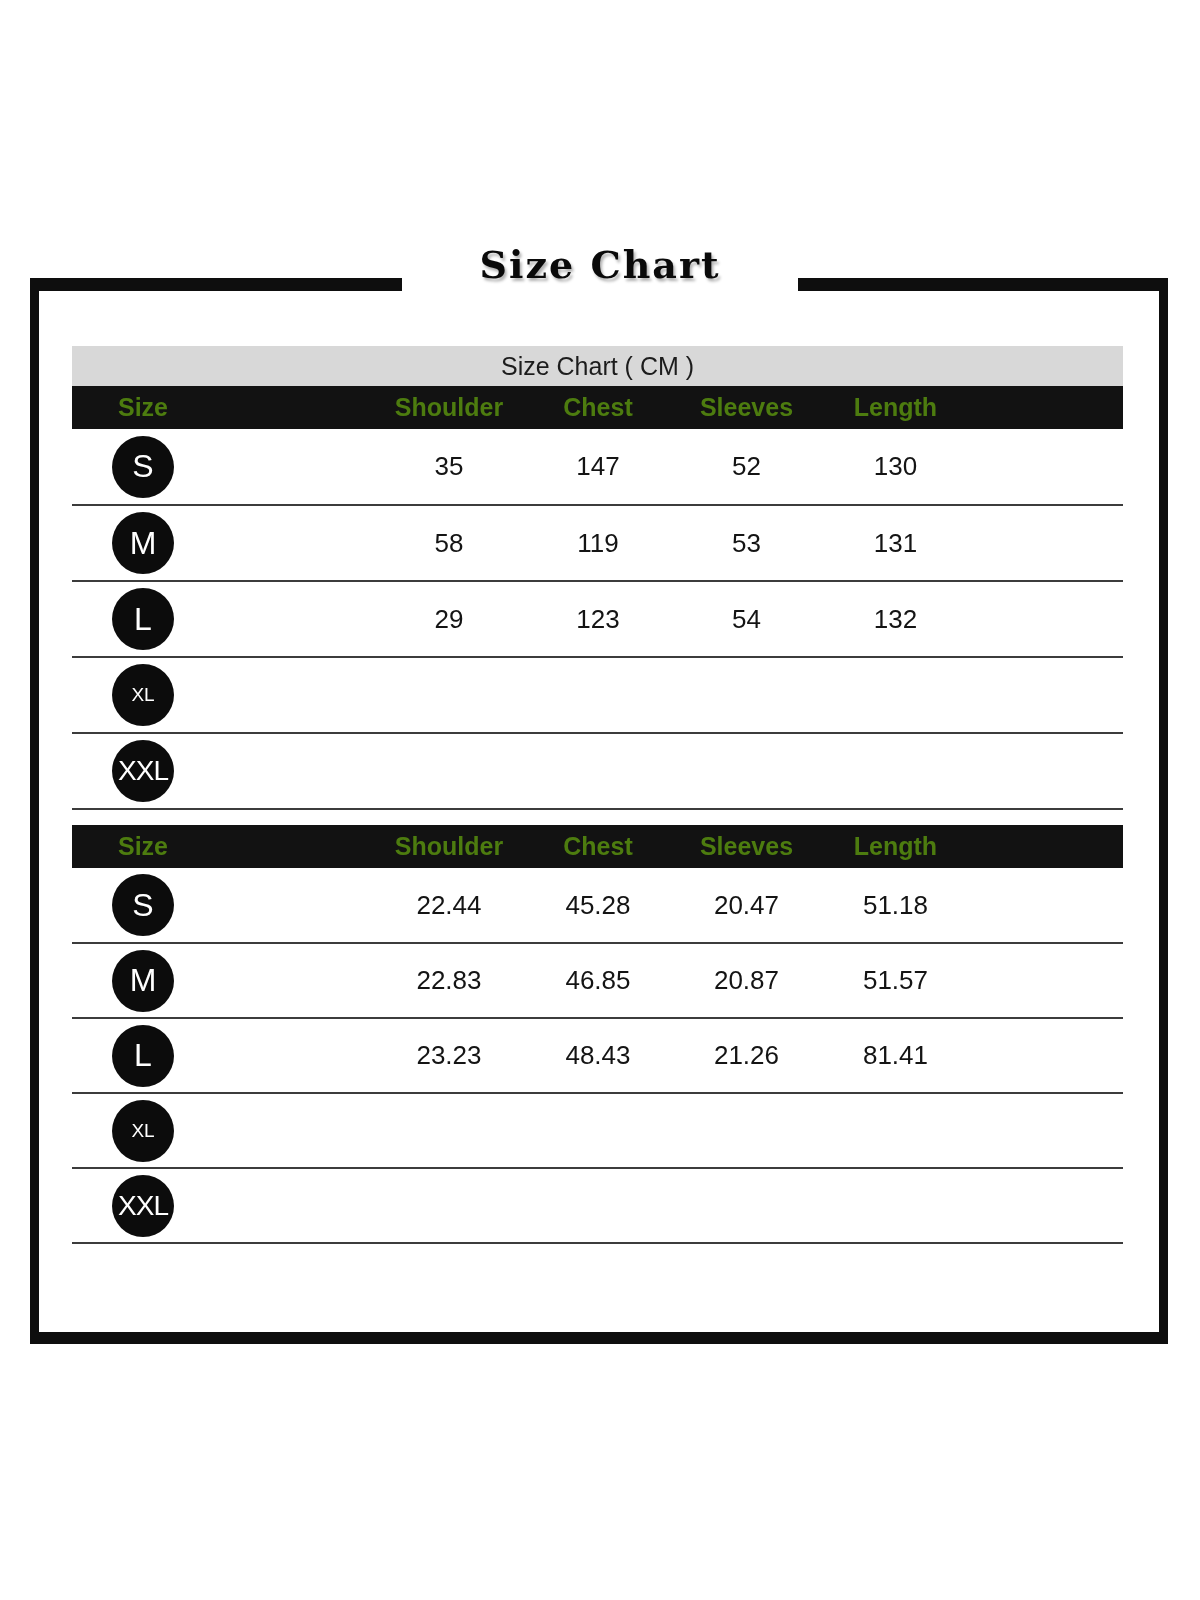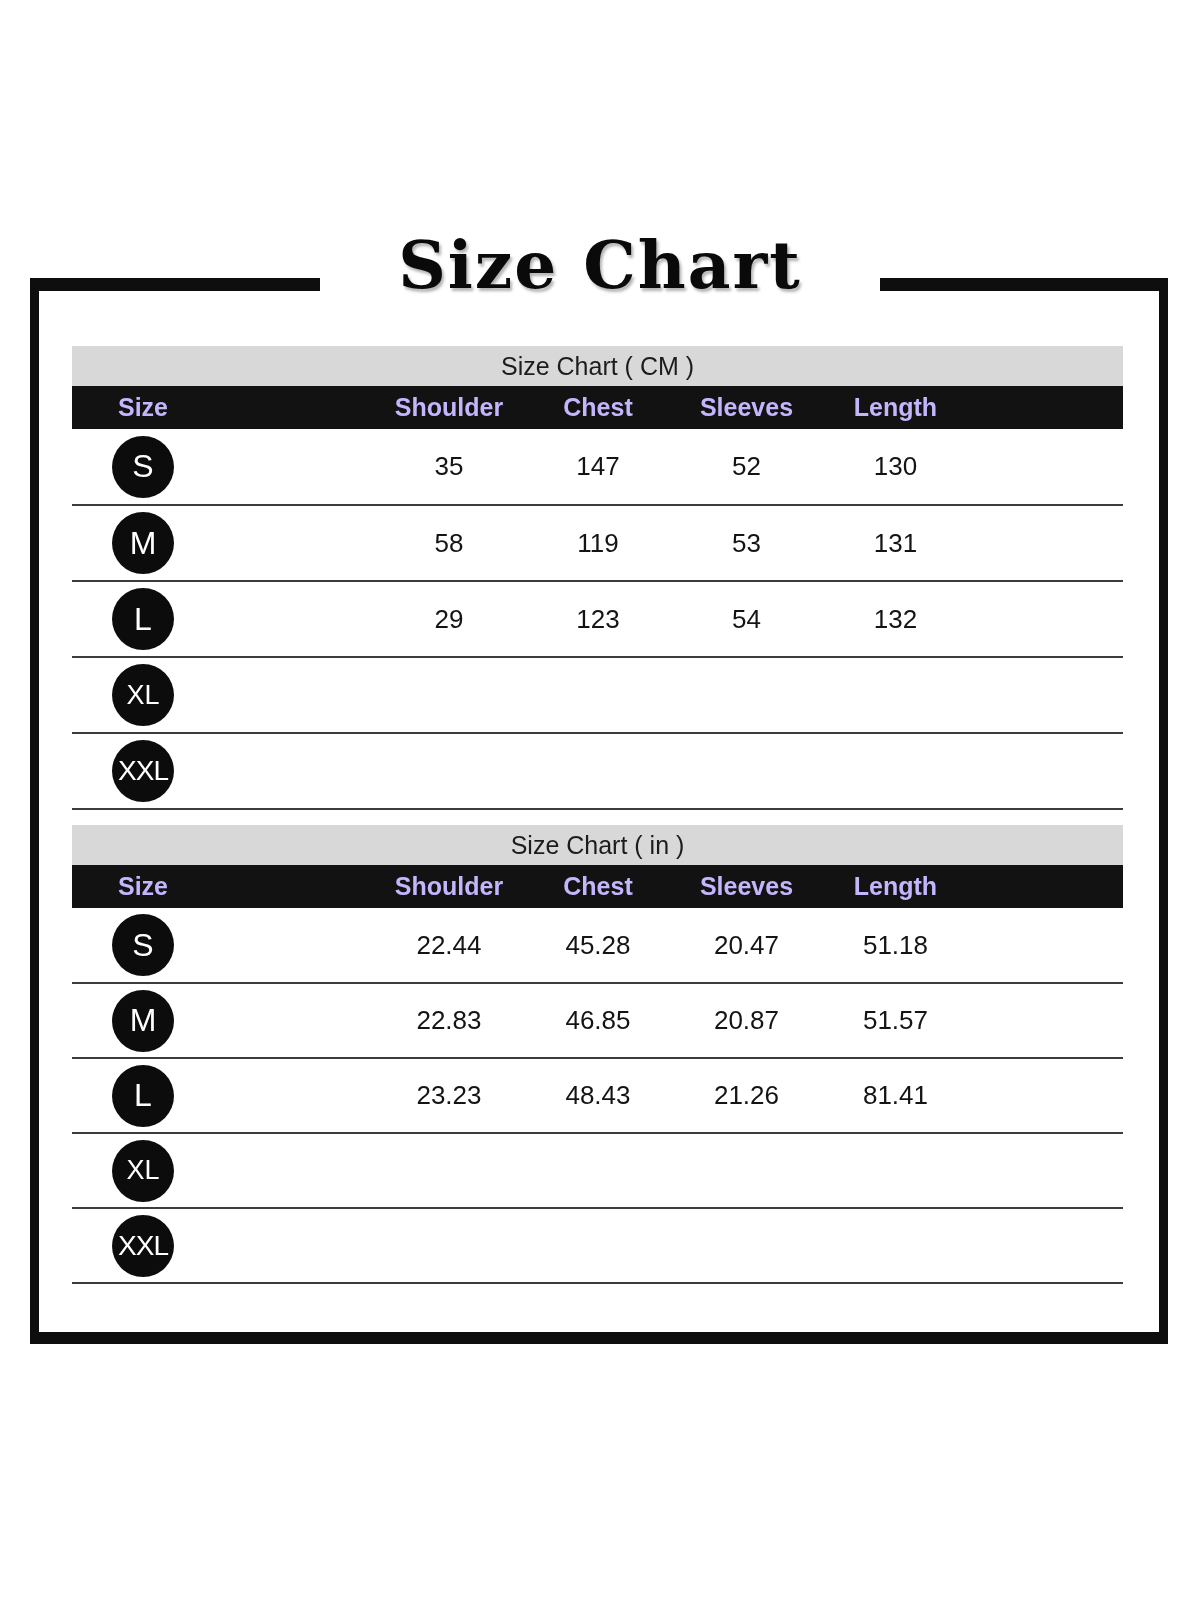--- a/index.html
+++ b/index.html
@@ -15,45 +15,45 @@
     border-bottom-width:12px;
     background:#ffffff;
     z-index:0;
   }
   .title-wrap {
     position:absolute; top:230px; left:0; width:1200px; text-align:center; z-index:2;
   }
   .title {
     display:inline-block; background:#ffffff; padding:0 78px;
     font-family:"DejaVu Serif", serif; font-weight:bold;
-    font-size:66px; line-height:70px; color:#0a0a0a; letter-spacing:2px;
+    font-size:38px; line-height:70px; color:#0a0a0a; letter-spacing:2px;
     text-shadow:2px 3px 3px rgba(0,0,0,0.30);
   }
   .size-table { position:absolute; left:72px; width:1051px; z-index:1; }
   .t-cm { top:346px; }
   .t-in { top:825px; }
   .band {
     height:40px; line-height:40px; background:#d8d8d8;
     text-align:center; font-size:25px; color:#1c1c1c;
   }
   table { border-collapse:collapse; table-layout:fixed; width:1051px; }
   thead tr { height:43px; background:#121212; }
-  th { color:#c4b5fd; font-weight:bold; font-size:25px; text-align:center; padding:0; }
+  th { color:#4d7c0f; font-weight:bold; font-size:25px; text-align:center; padding:0; }
   tbody tr { height:76px; border-bottom:2px solid #3c3c3c; background:#ffffff; }
   .t-in tbody tr { height:75px; }
   td { text-align:center; font-size:26px; color:#141414; padding:0; vertical-align:middle; }
   .c-size { text-align:left; padding-left:40px; }
   .size-head { display:inline-block; width:62px; text-align:center; }
   .badge {
     display:inline-flex; align-items:center; justify-content:center;
     width:62px; height:62px; border-radius:50%;
     background:#0c0c0c; color:#ffffff; vertical-align:middle;
   }
   .b1 { font-size:32px; }
-  .b2 { font-size:27px; }
+  .b2 { font-size:19px; }
   .b3 { font-size:28px; letter-spacing:-1px; }
 </style>
 </head>
 <body>
 
 <div class="canvas">
 
   <div class="frame"></div>
 
   <div class="title-wrap">
@@ -120,21 +120,20 @@
           <td></td>
           <td></td>
           <td></td>
           <td></td>
         </tr>
       </tbody>
     </table>
   </section>
 
   <section class="size-table t-in">
-    <div class="band">Size Chart ( in )</div>
     <table>
       <colgroup>
         <col style="width:302px">
           <col style="width:150px">
           <col style="width:148px">
         <col style="width:149px">
           <col style="width:149px">
           <col style="width:153px">
       </colgroup>
       <thead>

